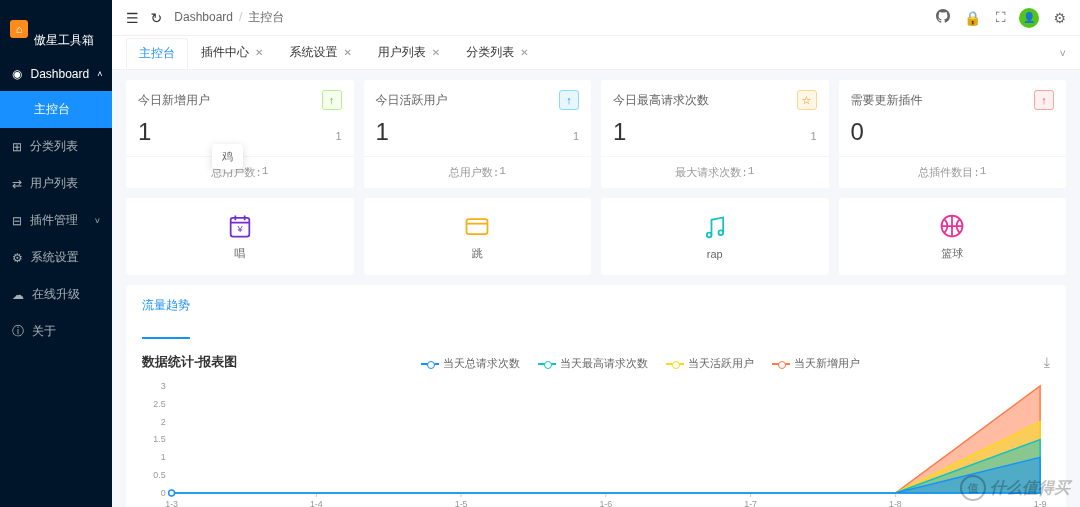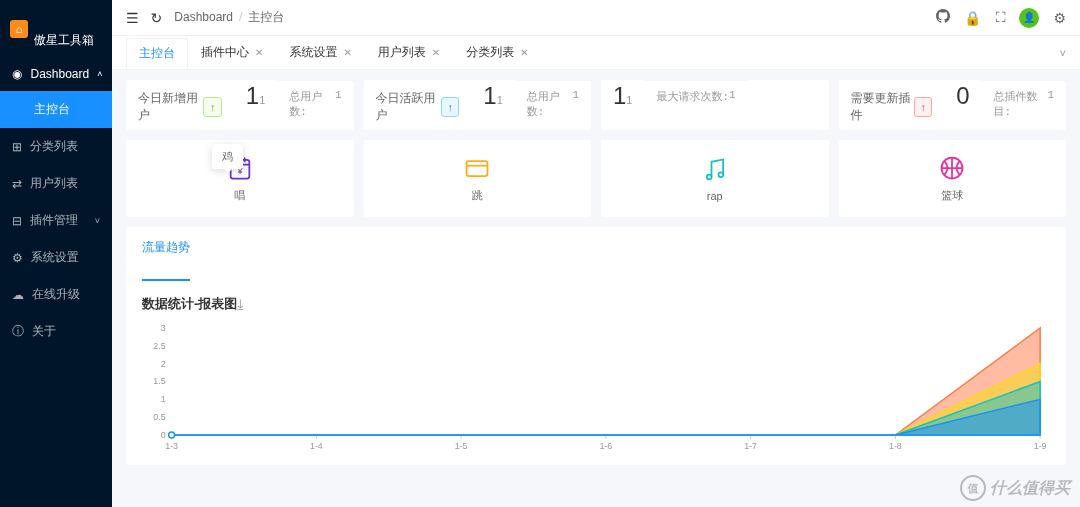--- a/index.html
+++ b/index.html
@@ -32,21 +32,21 @@
 
 .tabs { display: flex; align-items: center; padding: 0 14px; height: 34px; border-bottom: 1px solid #f0f0f0; gap: 0; background: #fff; }
 .tab { display: flex; align-items: center; padding: 6px 12px; font-size: 12px; cursor: pointer; border: 1px solid transparent; gap: 6px; }
 .tab.active { color: #1890ff; border: 1px solid #f0f0f0; border-bottom: 1px solid #fff; border-radius: 3px 3px 0 0; margin-bottom: -1px; background: #fff; }
 .tab .x { color: #999; font-size: 10px; }
 .tabs-more { margin-left: auto; color: #999; cursor: pointer; font-size: 11px; }
 
 
 .content { flex: 1; background: #f5f7fa; padding: 10px 14px; overflow-y: auto; }
 .stat-row { display: flex; gap: 10px; margin-bottom: 10px; }
-.stat-card { flex: 1; background: #fff; border-radius: 3px; display: flex; flex-direction: row; }
+.stat-card { flex: 1; background: #fff; border-radius: 3px; display: flex; flex-direction: column; }
 .stat-head { display: flex; justify-content: space-between; align-items: center; padding: 10px 12px 6px; font-size: 12px; color: #666; }
 .stat-badge { width: 20px; height: 20px; border-radius: 3px; display: flex; align-items: center; justify-content: center; font-size: 11px; }
 .badge-green { background: #f6ffed; color: #52c41a; border: 1px solid #b7eb8f; }
 .badge-blue { background: #e6f7ff; color: #1890ff; border: 1px solid #91d5ff; }
 .badge-orange { background: #fff7e6; color: #fa8c16; border: 1px solid #ffd591; }
 .badge-red { background: #fff1f0; color: #ff4d4f; border: 1px solid #ffa39e; }
 .stat-body { display: flex; justify-content: space-between; align-items: baseline; padding: 2px 12px 10px; }
 .stat-value { font-size: 24px; color: #333; }
 .stat-sub { font-size: 11px; color: #999; }
 .stat-foot { display: flex; justify-content: center; padding: 8px 12px; font-size: 11px; color: #999; border-top: 1px solid #f5f5f5; font-family: Liberation Mono, monospace; }
@@ -212,20 +212,24 @@
           <div class="stat-body">
               <span class="stat-value">1</span>
               <span class="stat-sub">1</span>
             </div>
           <div class="stat-foot">
               <span>总用户数:</span>
               <span>1</span>
             </div>
         </div>
         <div class="stat-card">
+          <div class="stat-head">
+              <span>今日最高请求次数</span>
+              <span class="stat-badge badge-orange">☆</span>
+            </div>
           <div class="stat-body">
               <span class="stat-value">1</span>
               <span class="stat-sub">1</span>
             </div>
           <div class="stat-foot">
               <span>最大请求次数:</span>
               <span>1</span>
             </div>
         </div>
         <div class="stat-card">
@@ -274,20 +278,38 @@
               <path d="M3 12h18M12 3v18M5 6c4 3 4 9 0 12M19 6c-4 3-4 9 0 12"></path>
             </svg>
           <span class="feature-label">篮球</span>
         </div>
       </div>
 
       <div class="chart-card">
         <span class="chart-tab">流量趋势</span>
         <div class="chart-title-row">
           <span class="chart-title">数据统计-报表图</span>
+          <div class="legend">
+            <div class="legend-item">
+                <span class="legend-dot" style="color:#1890ff"></span>
+                <span>当天总请求次数</span>
+              </div>
+            <div class="legend-item">
+                <span class="legend-dot" style="color:#13c2c2"></span>
+                <span>当天最高请求次数</span>
+              </div>
+            <div class="legend-item">
+                <span class="legend-dot" style="color:#fadb14"></span>
+                <span>当天活跃用户</span>
+              </div>
+            <div class="legend-item">
+                <span class="legend-dot" style="color:#ff7a45"></span>
+                <span>当天新增用户</span>
+              </div>
+          </div>
           <span class="download-icon">⤓</span>
         </div>
         <div class="chart-area">
           <svg class="chart-svg" id="chart-svg" viewBox="0 0 920 130" preserveAspectRatio="none">
               <text class="y-label" x="24" y="115">0</text>
               <text class="y-label" x="24" y="97.16666666666667">0.5</text>
               <text class="y-label" x="24" y="79.33333333333334">1</text>
               <text class="y-label" x="24" y="61.5">1.5</text>
               <text class="y-label" x="24" y="43.66666666666667">2</text>
               <text class="y-label" x="24" y="25.83333333333333">2.5</text>

